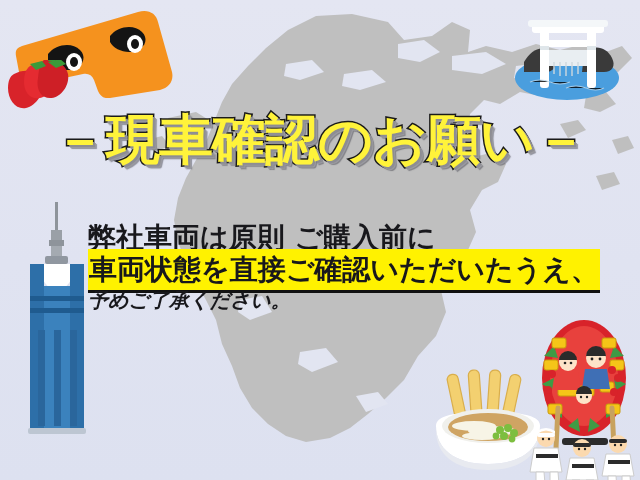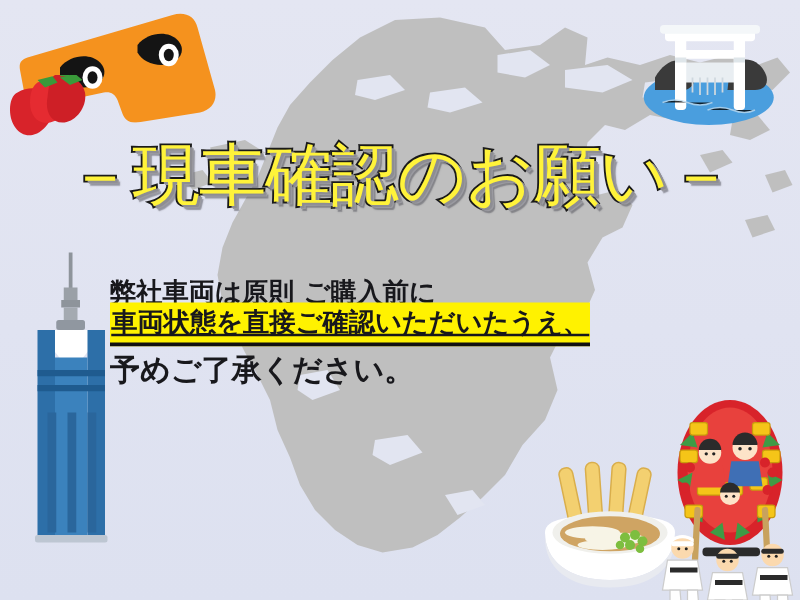--- a/index.html
+++ b/index.html
@@ -39,21 +39,21 @@
   #title-wrap {
     position: absolute;
     left: 0;
     top: 112px;
     width: 640px;
     text-align: center;
   }
   #title {
     display: inline-block;
     font-family: "DejaVu Sans", "Liberation Sans", sans-serif;
-    font-weight: normal;
+    font-weight: bold;
     font-size: 54px;
     line-height: 1.02;
     letter-spacing: -1px;
     color: #fff33a;
     -webkit-text-stroke: 3px #1a1a1a;
     paint-order: stroke fill;
     text-shadow:
        2px 2px 0 #8d8d93,
        3px 3px 0 #9a9aa0,
        4px 4px 1px rgba(80,80,90,.55);
@@ -67,28 +67,27 @@
     top: 222px;
     width: 520px;
   }
   .line {
     font-family: "DejaVu Sans", "Liberation Sans", sans-serif;
     font-weight: bold;
     color: #18181c;
     white-space: nowrap;
     line-height: 1.16;
   }
-  .line.big  { font-size: 21px; }
-  .line.small{ font-size: 24px; margin-top: 12px; }
+  .line.big  { font-size: 28px; }
+  .line.small{ font-size: 20px; margin-top: 2px; font-style: italic; }
   .hl {
     background: #fff200;
     border-bottom: 3px solid #111;
     padding: 4px 1px;
     box-decoration-break: clone;
-    text-decoration: underline;
     -webkit-box-decoration-break: clone;
   }
 </style>
 </head>
 <body>
 
 <div id="poster">
 
   <svg class="map-layer" viewBox="0 0 640 480" xmlns="http://www.w3.org/2000/svg" aria-hidden="true">
     <g fill="#bfbfbf">

